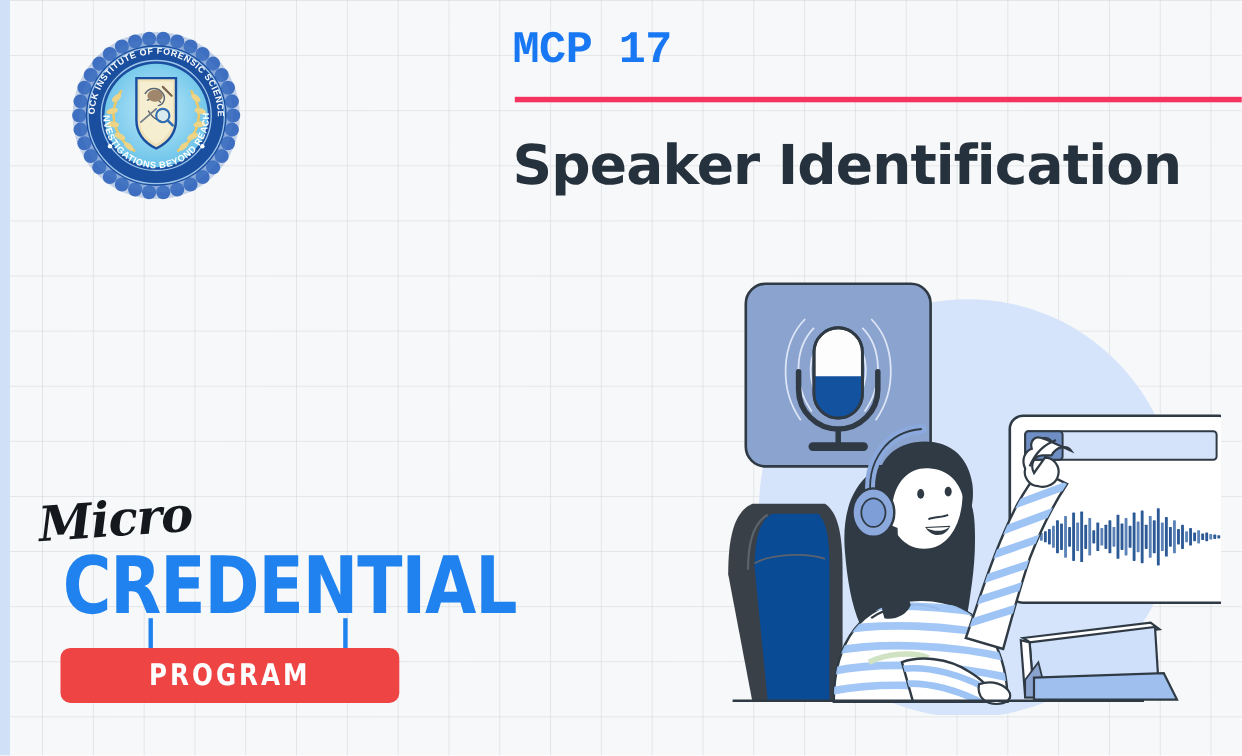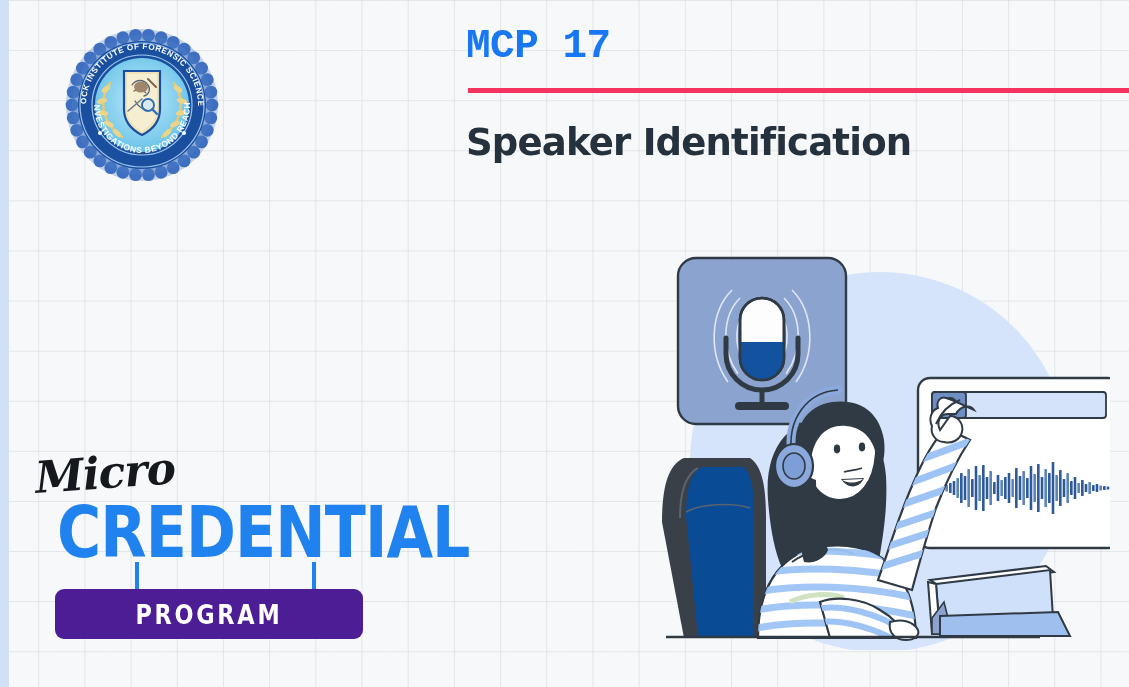--- a/index.html
+++ b/index.html
@@ -34,21 +34,21 @@
     font-size:41px;font-weight:700;letter-spacing:-0.5px;
     color:#1877f2;line-height:1;
     font-family:Liberation Mono, monospace;
   }
   #accent-rule{
     position:absolute;left:468px;top:88px;right:0;height:5px;
     background:#f4335f;
   }
   #title{
     position:absolute;left:466px;top:122px;
-    font-size:37px;font-weight:700;letter-spacing:-.8px;
+    font-size:50px;font-weight:700;letter-spacing:-.8px;
     color:#25313c;line-height:1.12;white-space:nowrap;
     font-family:"DejaVu Sans","Liberation Sans",sans-serif;
   }
 
   
   #logo{position:absolute;left:64px;top:27px;width:156px;height:156px;}
 
   
   #mcp-badge{position:absolute;left:35px;top:452px;width:330px;height:190px;}
   #word-micro{
@@ -63,21 +63,21 @@
     font-family:"DejaVu Sans Condensed","Liberation Sans",sans-serif;
     font-weight:700;font-size:72px;line-height:1;
     color:#1f82ef;letter-spacing:-1px;
     transform:scaleX(.93);transform-origin:left top;
   }
   .stem{position:absolute;width:4px;background:#1f82ef;}
   #stem-l{left:100px;top:110px;height:42px;}
   #stem-r{left:277px;top:110px;height:42px;}
   #program-plate{
     position:absolute;left:20px;top:137px;width:308px;height:50px;
-    background:#4c1d95;border-radius:9px;
+    background:#ef4444;border-radius:9px;
     display:flex;align-items:center;justify-content:center;
   }
   #program-text{
     font-family:"DejaVu Sans Condensed","Liberation Sans",sans-serif;
     font-weight:700;font-size:27px;color:#ffffff;letter-spacing:3px;
     transform:scaleX(.92);
   }
 
   
   #illustration{position:absolute;left:640px;top:250px;width:470px;height:400px;}

